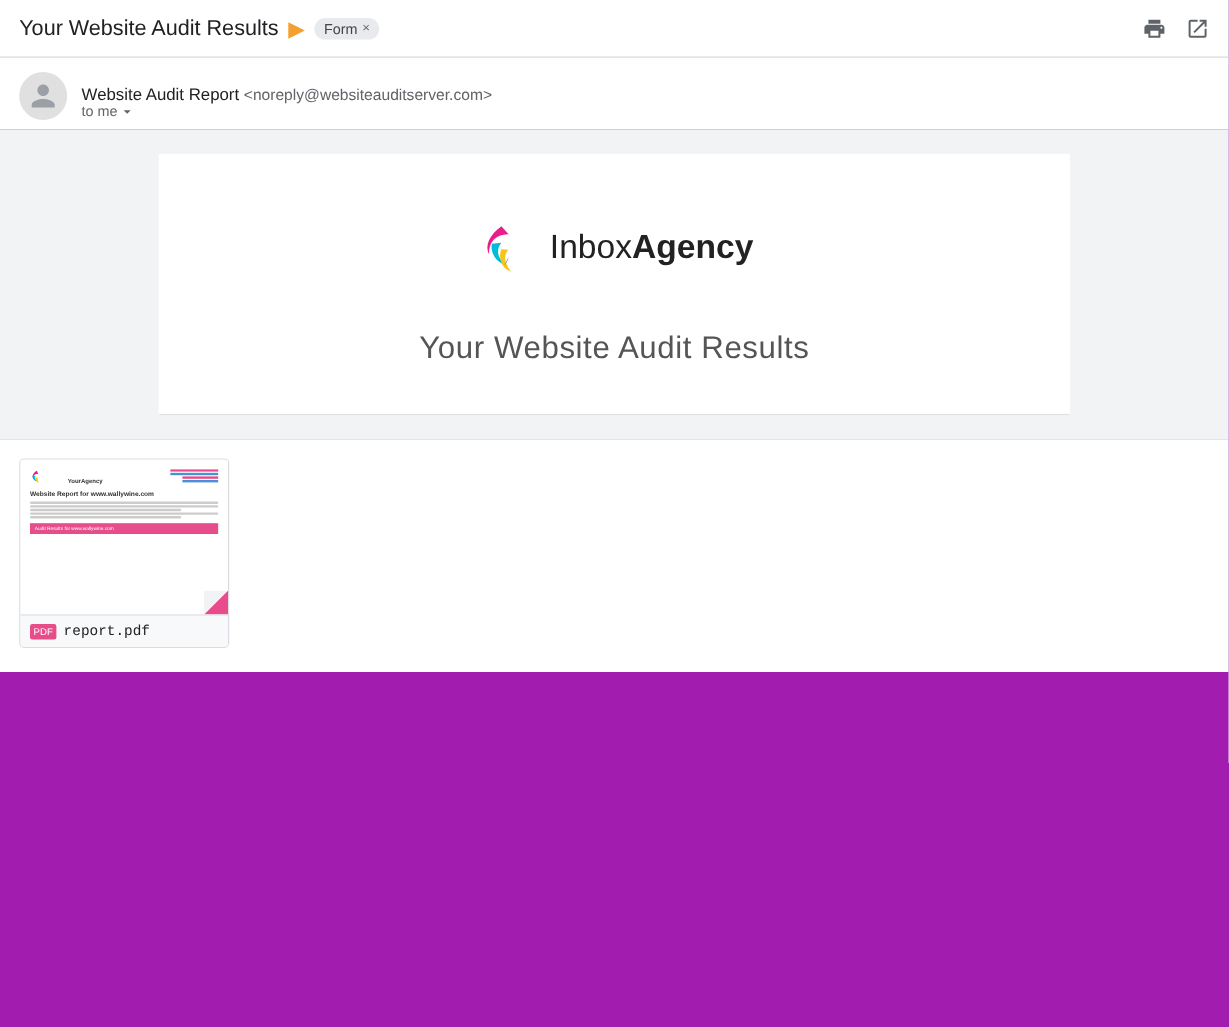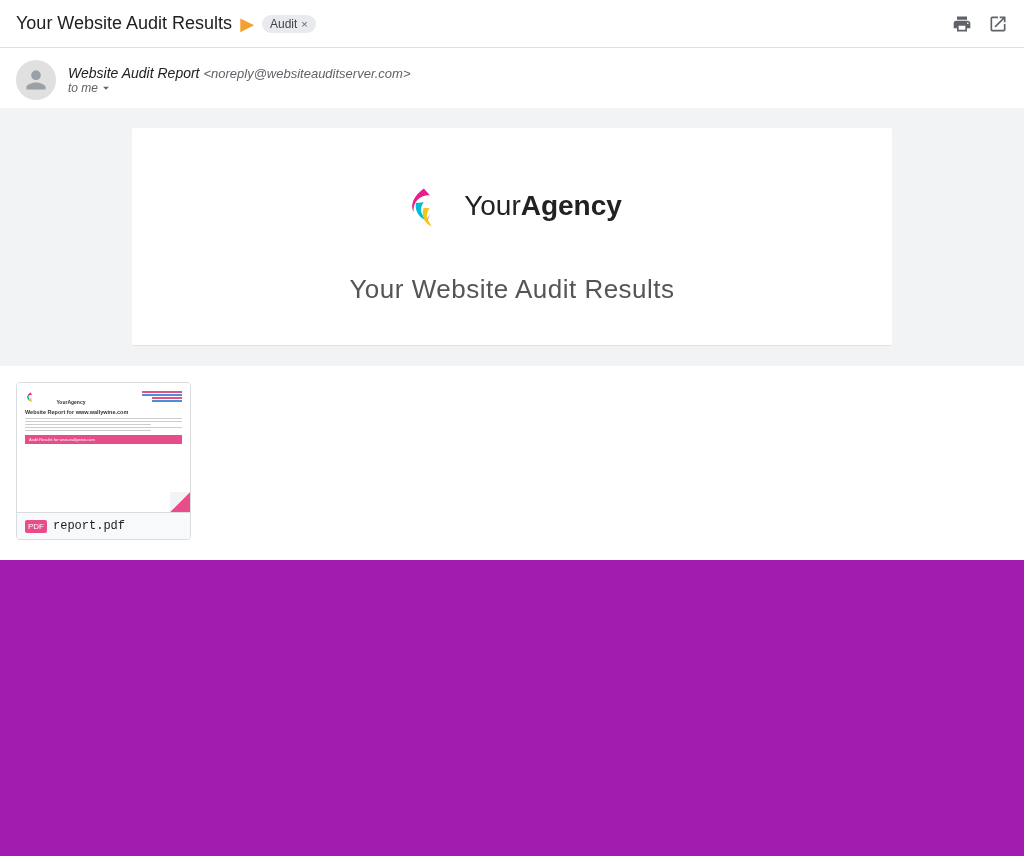--- a/index.html
+++ b/index.html
@@ -63,23 +63,22 @@
     
     .email-header {
       display: flex;
       align-items: flex-start;
       justify-content: space-between;
       padding: 12px 16px 8px 16px;
       background: #fff;
     }
     .sender-area {
       display: flex;
-      align-items: center;
+      align-items: flex-end;
       gap: 12px;
-      font-style: italic;
     }
     .avatar {
       width: 40px; height: 40px;
       border-radius: 50%;
       background: #e0e0e0;
       display: flex; align-items: center; justify-content: center;
       color: #9aa0a6;
       font-size: 20px;
       flex-shrink: 0;
     }
@@ -331,21 +330,21 @@
 <body>
 
 <div class="page-scroll">
   <div class="email-wrapper">
 
     <div class="top-bar">
       <div class="top-bar-left">
         <span class="email-subject">Your Website Audit Results</span>
         <span class="arrow-icon">▶</span>
         <span class="inbox-badge">
-          <span>Audit</span>
+          <span>Form</span>
           <span class="close-x">×</span>
         </span>
       </div>
       <div class="top-bar-right">
 
         <svg viewBox="0 0 24 24">
             <path d="M19 8H5c-1.66 0-3 1.34-3 3v6h4v4h12v-4h4v-6c0-1.66-1.34-3-3-3zm-3 11H8v-5h8v5zm3-7c-.55 0-1-.45-1-1s.45-1 1-1 1 .45 1 1-.45 1-1 1zm-1-9H6v4h12V3z"></path>
           </svg>
 
         <svg viewBox="0 0 24 24">
@@ -386,21 +385,21 @@
 
               <path d="M26 10 C15 14, 8 22, 10 30 C12 20, 20 15, 30 18 Z" fill="#e91e8c" transform="rotate(-15, 26, 26)"></path>
 
               <path d="M14 24 C12 32, 16 40, 26 44 C18 38, 16 30, 22 24 Z" fill="#00bcd4" transform="rotate(-5, 26, 26)"></path>
 
               <path d="M22 30 C20 38, 24 46, 32 48 C26 42, 24 36, 28 30 Z" fill="#f5c518" transform="rotate(5, 26, 26)"></path>
 
               <path d="M28 36 C26 42, 22 48, 20 52 C22 48, 25 44, 26 40 Z" fill="#1a1a2e"></path>
             </svg>
             <span class="logo-text-brand">
-              <span>Your</span><strong>Agency</strong>
+              <span>Inbox</span><strong>Agency</strong>
             </span>
           </div>
           <h1 class="hero-title">Your Website Audit Results</h1>
         </div>
 
 
       </div>
     </div>
 
     <div class="attachment-area">

